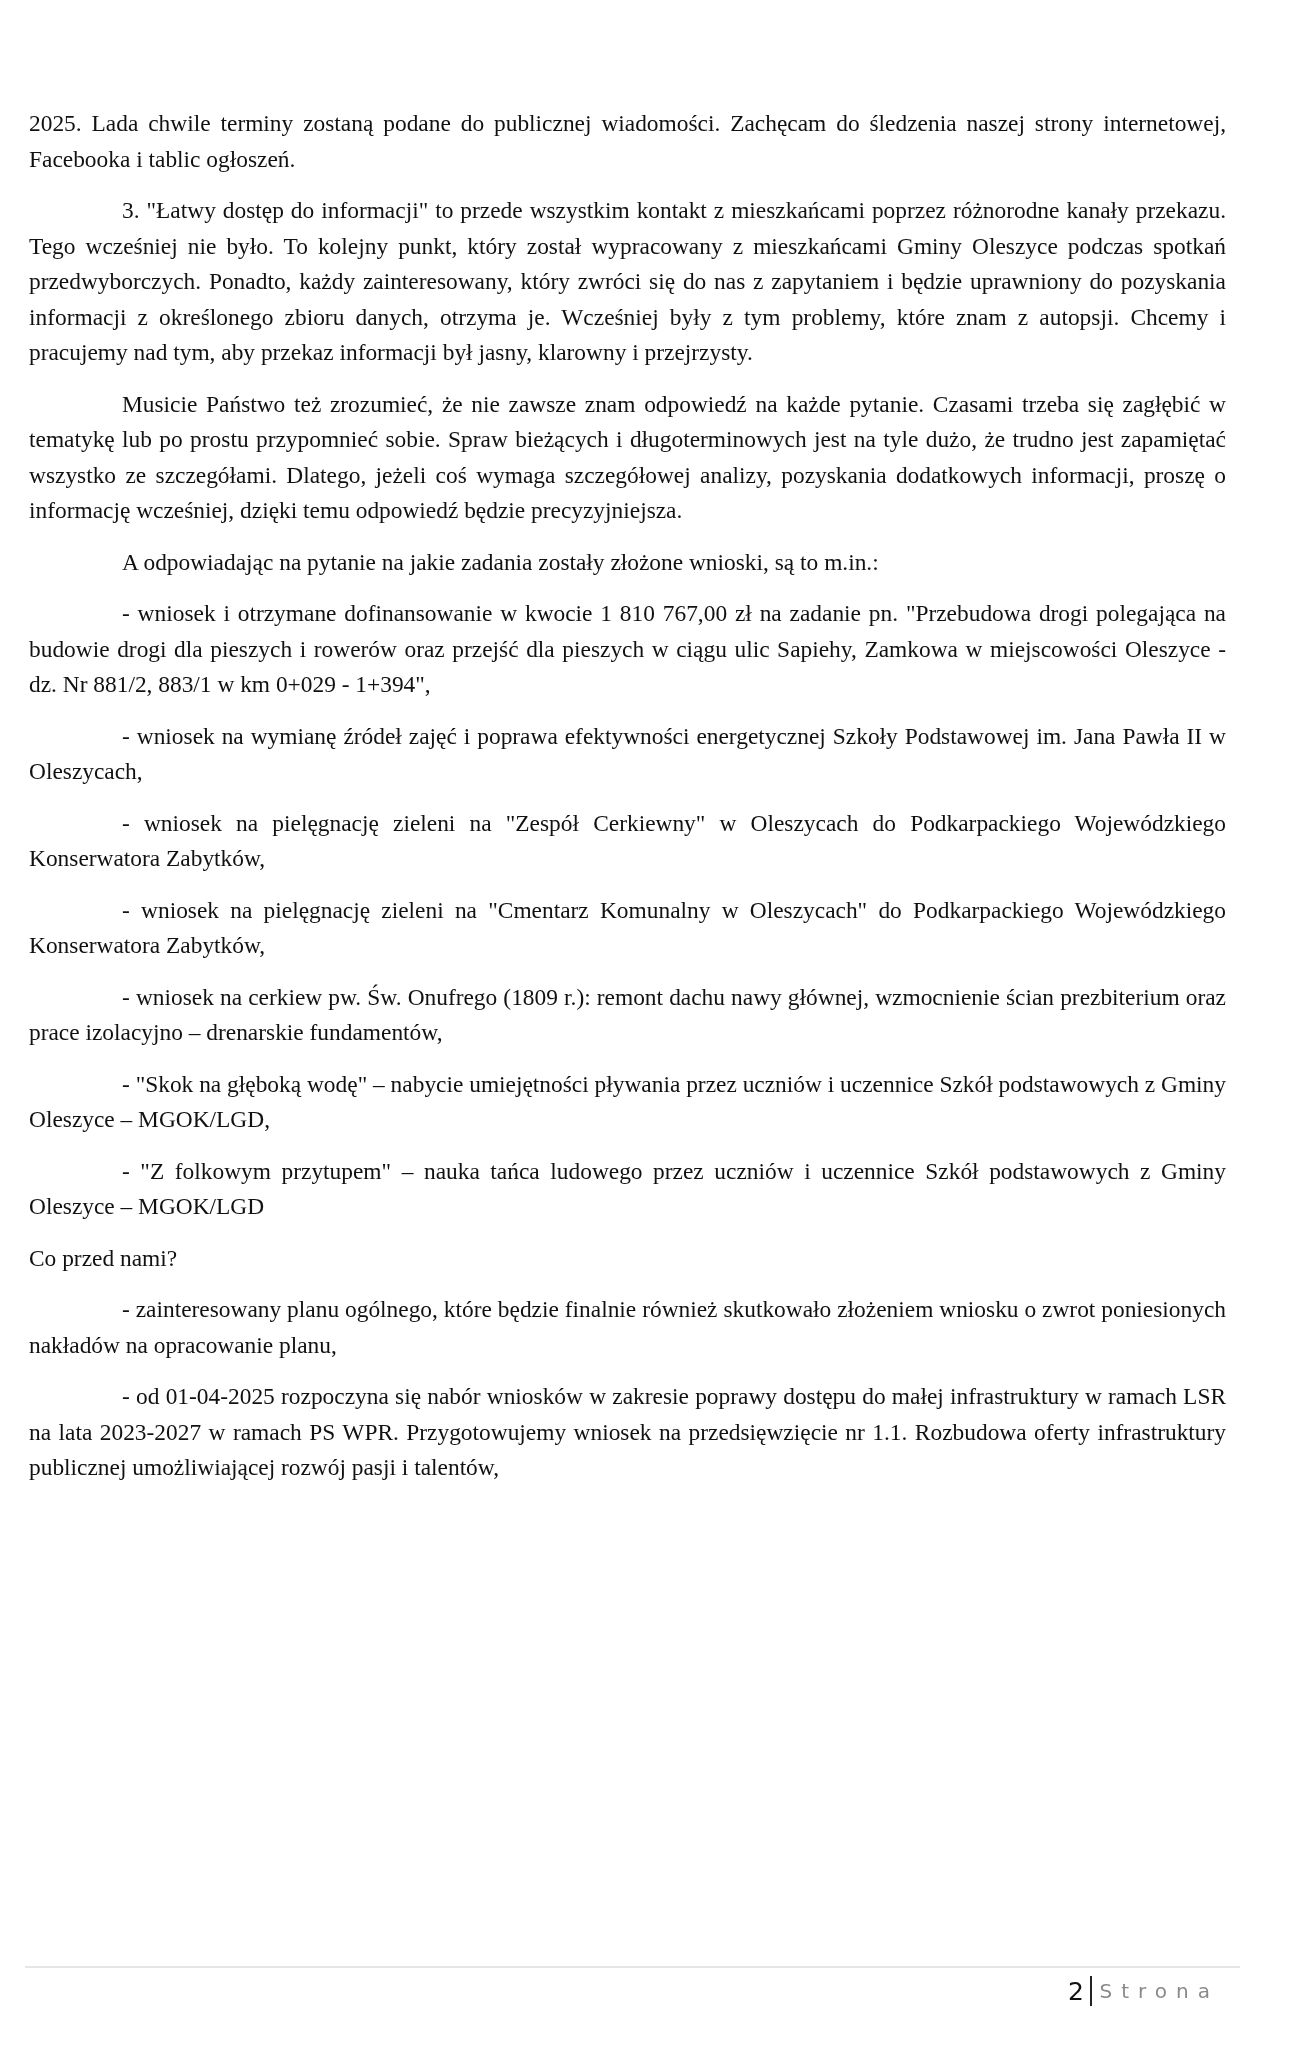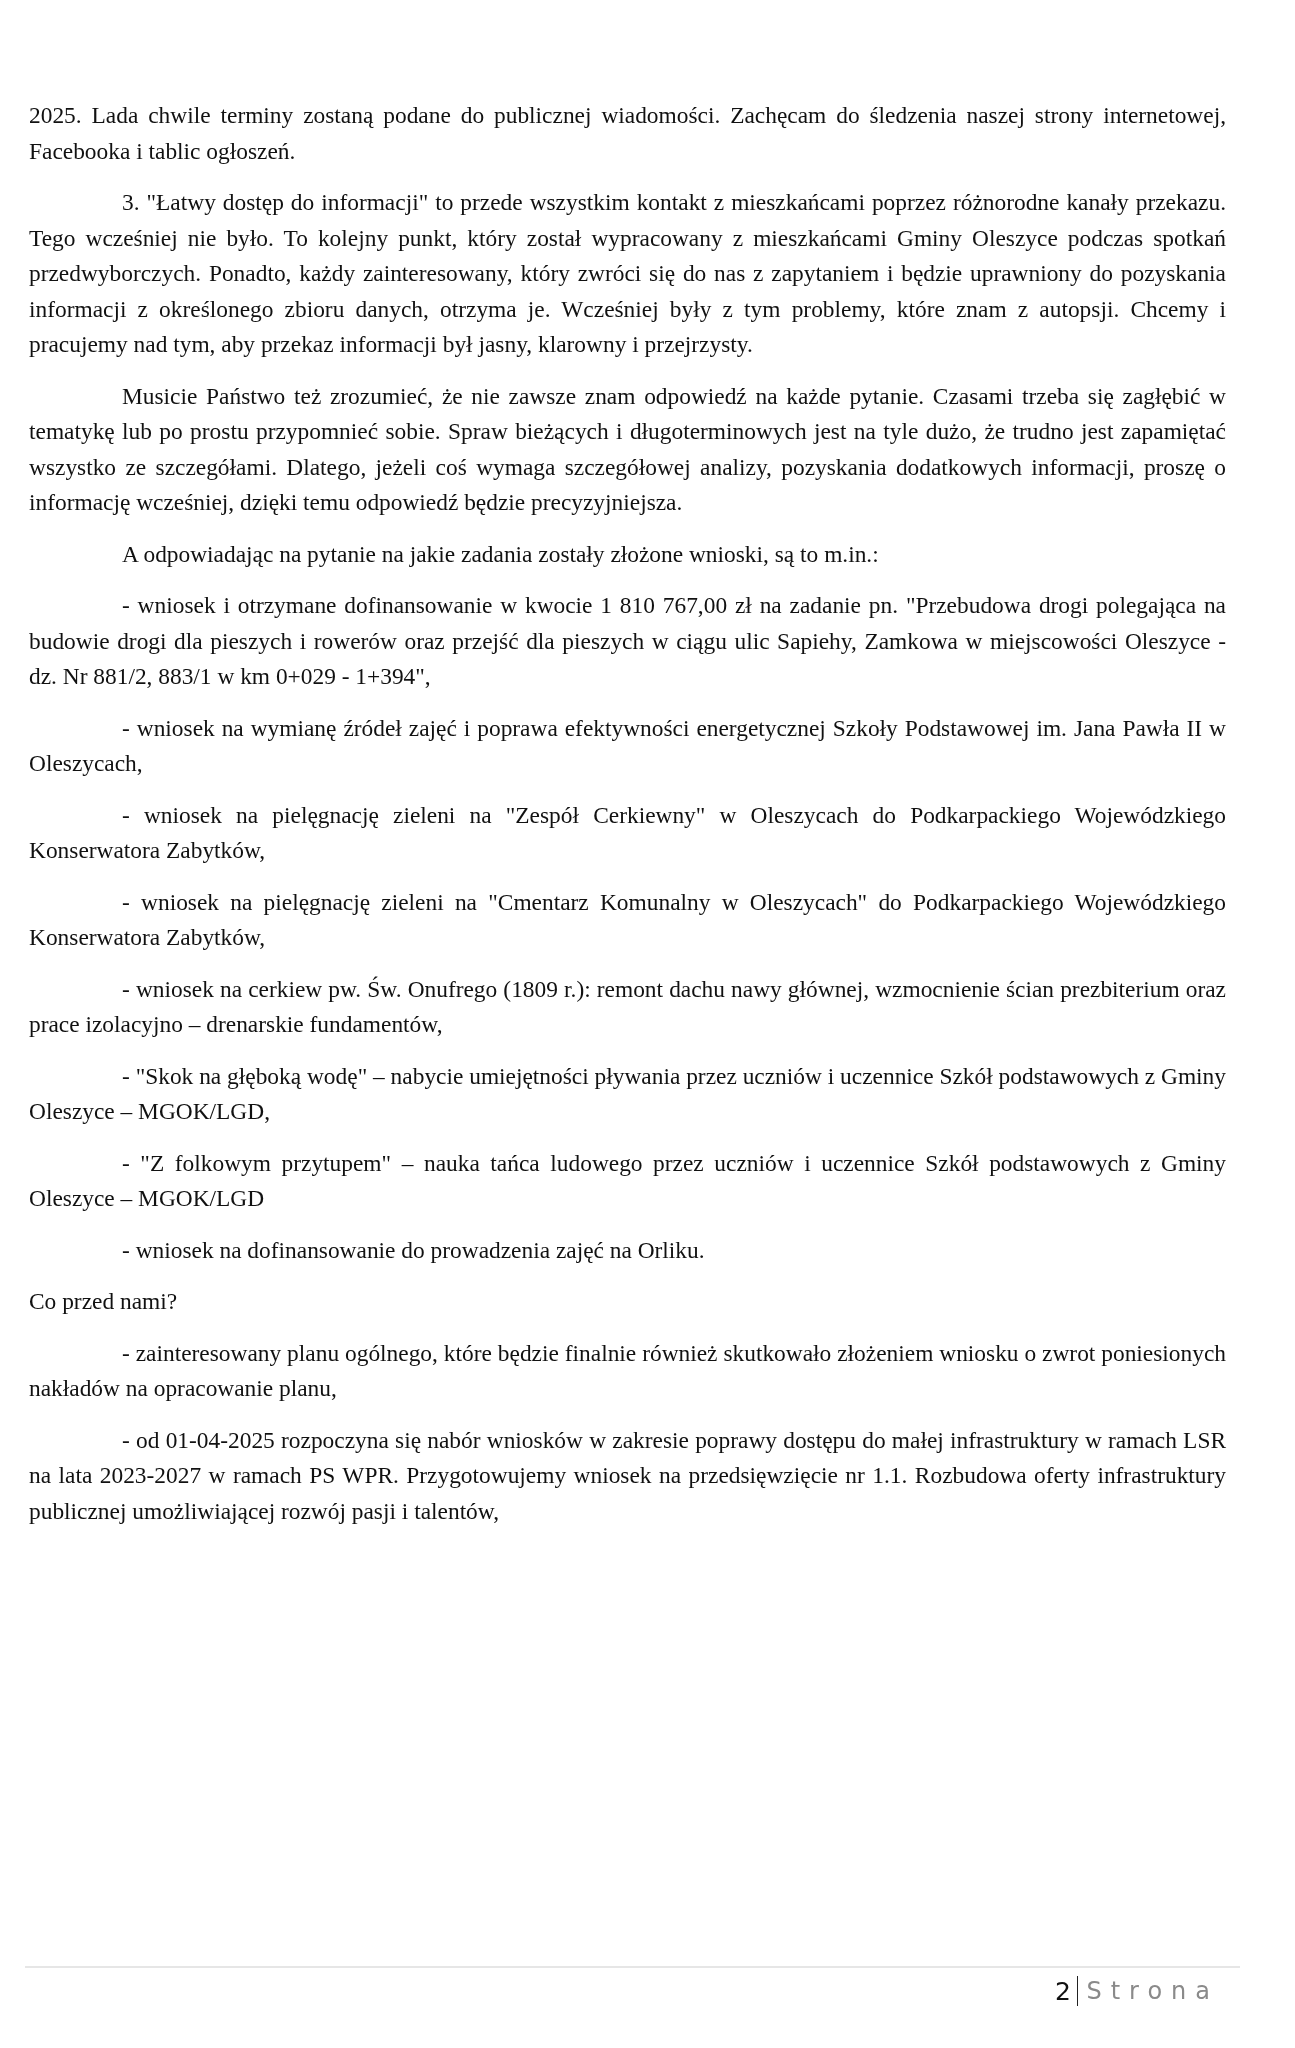--- a/index.html
+++ b/index.html
@@ -1,42 +1,41 @@
 <!DOCTYPE html>
 <html><head>
 <meta charset="utf-8">
 <style>
   html, body { margin:0; padding:0; background:#ffffff; }
   body { width:1295px; height:2048px; position:relative; overflow:hidden; }
   .page { position:absolute; left:29px; top:98px; width:1197px;
     font-family:"Liberation Serif", serif; font-size:23.4px; line-height:35.5px; color:#111; }
-  .p { margin:0 0 16px 0; text-align:justify; }
+  .p { margin:8px 0 16px 0; text-align:justify; }
   .p.ind { text-indent:93px; }
   .footer-line { position:absolute; left:25px; top:1966px; width:1215px; height:2px; background:#e6e6e6; }
   .footer { position:absolute; right:76px; top:1976px; font-family:"DejaVu Sans", sans-serif; font-size:25px; color:#111; display:flex; align-items:center; }
   .footer .num { margin-right:6px; }
   .footer .sep { display:inline-block; width:1.5px; height:30px; background:#222; margin-right:8px; }
-  .footer .word { color:#8a8a8a; letter-spacing:9px; font-size:24px; }
+  .footer .word { color:#8a8a8a; letter-spacing:9px; font-size:20px; }
 </style>
 </head>
 <body>
 
 <div class="page">
   <p class="p">2025. Lada chwile terminy zostaną podane do publicznej wiadomości. Zachęcam do śledzenia naszej strony internetowej, Facebooka i tablic ogłoszeń.</p>
   <p class="p ind">3. "Łatwy dostęp do informacji" to przede wszystkim kontakt z mieszkańcami poprzez różnorodne kanały przekazu. Tego wcześniej nie było. To kolejny punkt, który został wypracowany z mieszkańcami Gminy Oleszyce podczas spotkań przedwyborczych. Ponadto, każdy zainteresowany, który zwróci się do nas z zapytaniem i będzie uprawniony do pozyskania informacji z określonego zbioru danych, otrzyma je. Wcześniej były z tym problemy, które znam z autopsji. Chcemy i pracujemy nad tym, aby przekaz informacji był jasny, klarowny i przejrzysty.</p>
   <p class="p ind">Musicie Państwo też zrozumieć, że nie zawsze znam odpowiedź na każde pytanie. Czasami trzeba się zagłębić w tematykę lub po prostu przypomnieć sobie. Spraw bieżących i długoterminowych jest na tyle dużo, że trudno jest zapamiętać wszystko ze szczegółami. Dlatego, jeżeli coś wymaga szczegółowej analizy, pozyskania dodatkowych informacji, proszę o informację wcześniej, dzięki temu odpowiedź będzie precyzyjniejsza.</p>
   <p class="p ind">A odpowiadając na pytanie na jakie zadania zostały złożone wnioski, są to m.in.:</p>
   <p class="p ind">- wniosek i otrzymane dofinansowanie w kwocie 1 810 767,00 zł na zadanie pn. "Przebudowa drogi polegająca na budowie drogi dla pieszych i rowerów oraz przejść dla pieszych w ciągu ulic Sapiehy, Zamkowa w miejscowości Oleszyce - dz. Nr 881/2, 883/1 w km 0+029 - 1+394",</p>
   <p class="p ind">- wniosek na wymianę źródeł zajęć i poprawa efektywności energetycznej Szkoły Podstawowej im. Jana Pawła II w Oleszycach,</p>
   <p class="p ind">- wniosek na pielęgnację zieleni na "Zespół Cerkiewny" w Oleszycach do Podkarpackiego Wojewódzkiego Konserwatora Zabytków,</p>
   <p class="p ind">- wniosek na pielęgnację zieleni na "Cmentarz Komunalny w Oleszycach" do Podkarpackiego Wojewódzkiego Konserwatora Zabytków,</p>
   <p class="p ind">- wniosek na cerkiew pw. Św. Onufrego (1809 r.): remont dachu nawy głównej, wzmocnienie ścian prezbiterium oraz prace izolacyjno – drenarskie fundamentów,</p>
   <p class="p ind">- "Skok na głęboką wodę" – nabycie umiejętności pływania przez uczniów i uczennice Szkół podstawowych z Gminy Oleszyce – MGOK/LGD,</p>
   <p class="p ind">- "Z folkowym przytupem" – nauka tańca ludowego przez uczniów i uczennice Szkół podstawowych z Gminy Oleszyce – MGOK/LGD</p>
-  <p class="p ind">- wniosek na dofinansowanie do prowadzenia zajęć na Orliku.</p>
   <p class="p">Co przed nami?</p>
   <p class="p ind">- zainteresowany planu ogólnego, które będzie finalnie również skutkowało złożeniem wniosku o zwrot poniesionych nakładów na opracowanie planu,</p>
   <p class="p ind">- od 01-04-2025 rozpoczyna się nabór wniosków w zakresie poprawy dostępu do małej infrastruktury w ramach LSR na lata 2023-2027 w ramach PS WPR. Przygotowujemy wniosek na przedsięwzięcie nr 1.1. Rozbudowa oferty infrastruktury publicznej umożliwiającej rozwój pasji i talentów,</p>
 </div>
 
 <div class="footer-line"></div>
 <div class="footer">
   <span class="num">2</span>
   <span class="sep"></span>
   <span class="word">Strona</span>

